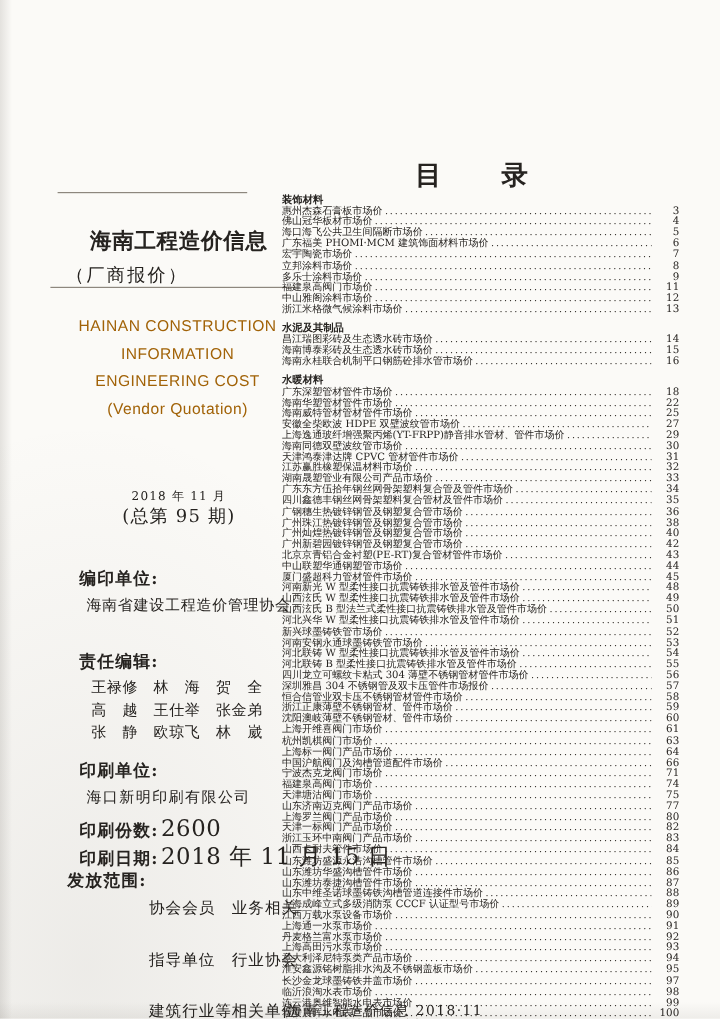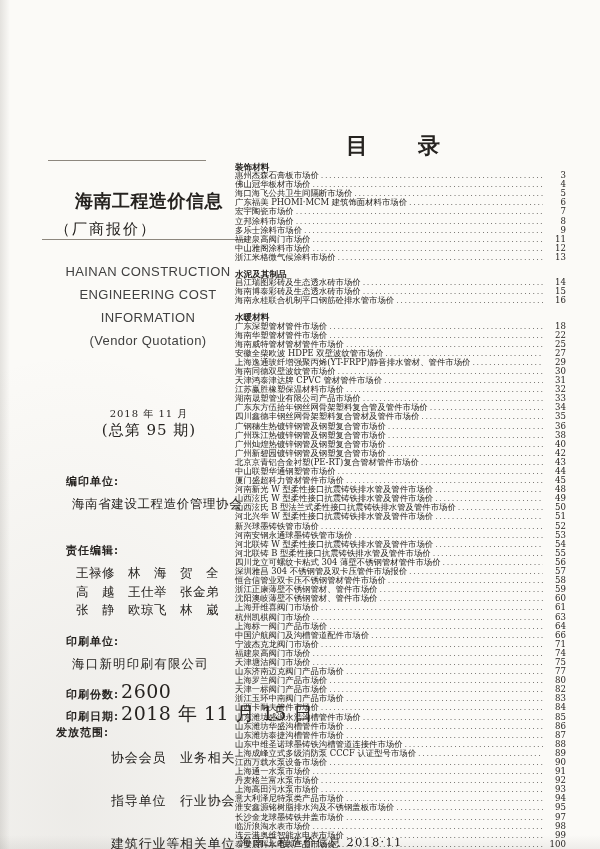--- a/index.html
+++ b/index.html
@@ -20,26 +20,26 @@
   }
   .rule{position:absolute;height:1px;background:#8d877e;}
 
   
   .sb-title{position:absolute;left:55px;top:189px;width:188px;text-align:center;
     font-size:18px;font-weight:bold;letter-spacing:.5px;}
   .sb-subtitle{position:absolute;left:55px;top:220px;width:188px;text-align:left;
     font-size:15px;letter-spacing:2px;}
   .sb-english{position:absolute;left:48px;top:260px;width:200px;text-align:center;
     font-family:"Liberation Sans","DejaVu Sans",sans-serif;
-    font-size:13px;line-height:23px;color:#404040;letter-spacing:.4px;}
+    font-size:13px;line-height:23px;color:#a16207;letter-spacing:.4px;}
   .sb-date{position:absolute;left:55px;top:387px;width:188px;text-align:center;
     font-size:10px;letter-spacing:1px;margin-top:20px;}
   .sb-issue{position:absolute;left:55px;top:421px;width:188px;text-align:center;
     font-size:15px;letter-spacing:1px;}
-  .sb-label{font-weight:bold;font-size:11px;letter-spacing:1px;white-space:nowrap;}
+  .sb-label{font-weight:bold;font-size:14px;letter-spacing:1px;white-space:nowrap;}
   .abs{position:absolute;}
   .kai{font-size:12.5px;letter-spacing:.6px;white-space:nowrap;}
   .sb-editors div{font-size:12.5px;line-height:18.5px;white-space:nowrap;letter-spacing:.5px;}
   .sb-inline{display:flex;align-items:baseline;gap:2px;}
   .sb-inline .val{font-size:19px;letter-spacing:.5px;white-space:nowrap;}
   .sb-dist{display:flex;gap:2px;}
   .sb-dist .lines div{font-size:13px;line-height:18.8px;white-space:nowrap;letter-spacing:.8px;margin-top:24px;}
 
   
   .toc-title{position:absolute;left:346px;top:131px;font-size:22px;font-weight:bold;
@@ -61,22 +61,22 @@
 
 <div class="page">
 
   <div class="rule" style="left:48px;top:160px;width:158px;"></div>
   <div class="sb-title">海南工程造价信息</div>
   <div class="sb-subtitle">（厂商报价）</div>
   <div class="rule" style="left:42px;top:239px;width:205px;"></div>
 
   <div class="sb-english">
       <div>HAINAN CONSTRUCTION</div>
+      <div>INFORMATION</div>
       <div>ENGINEERING COST</div>
-      <div>INFORMATION</div>
       <div>(Vendor  Quotation)</div>
     </div>
 
   <div class="sb-date">2018 年 11 月</div>
   <div class="sb-issue">(总第 95 期)</div>
 
   <div class="abs sb-label" style="left:66px;top:474px;">编印单位:</div>
   <div class="abs kai" style="left:72px;top:496px;">海南省建设工程造价管理协会</div>
 
   <div class="abs sb-label" style="left:66px;top:543px;">责任编辑:</div>

